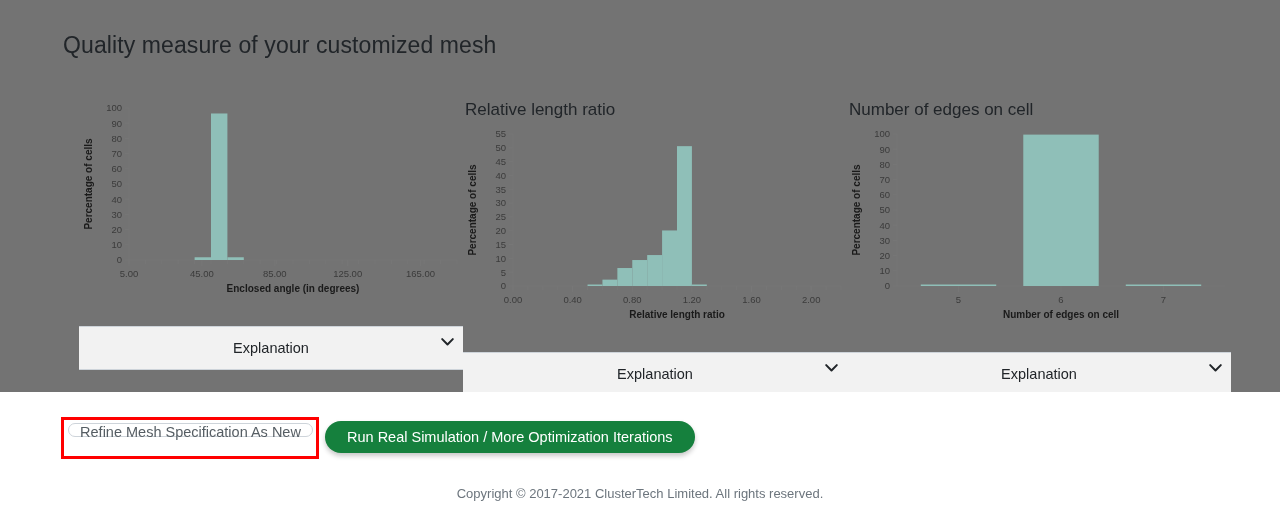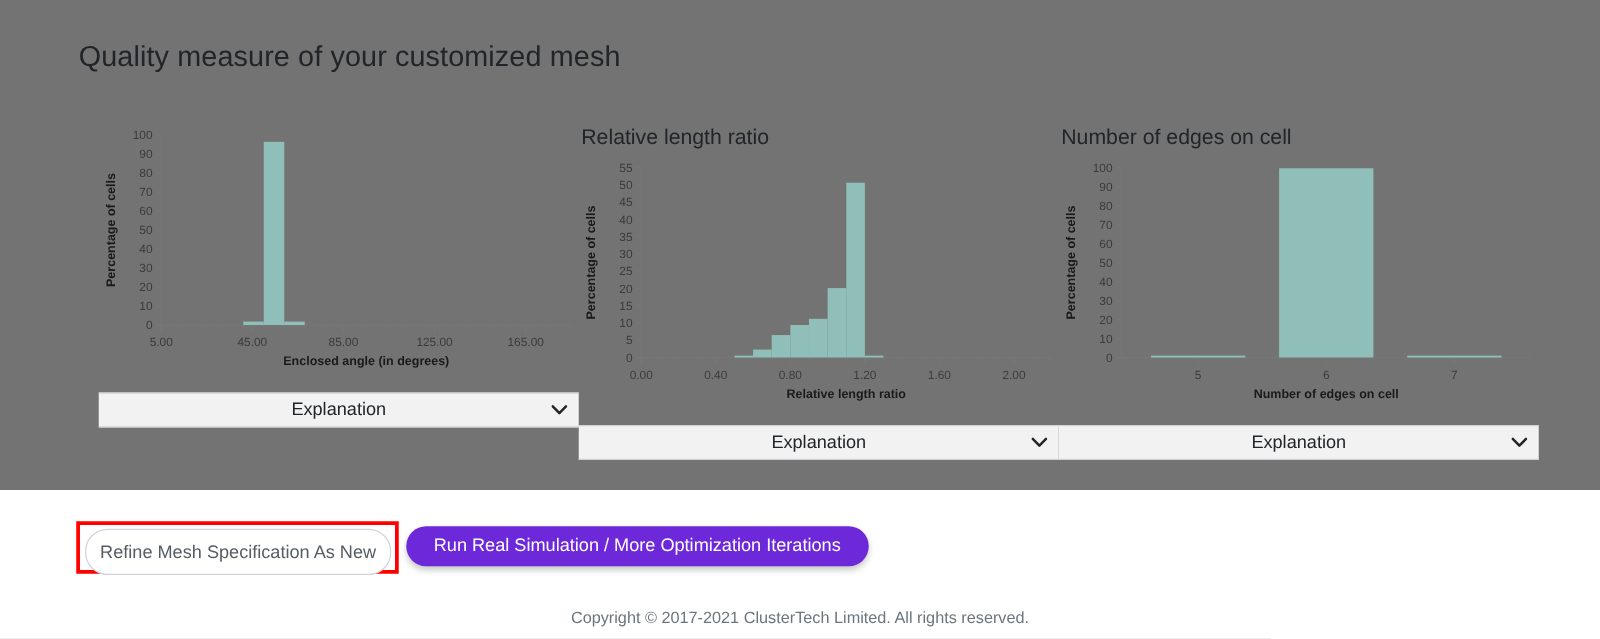--- a/index.html
+++ b/index.html
@@ -36,32 +36,33 @@
     margin:0 0 6px 2px; white-space:nowrap;
   }
 
   .plot-wrap { position:relative; width:384px; height:200px; }
   .plot-wrap svg { display:block; }
 
   
   .select-wrap { position:relative; margin-top:14px; width:100%; }
   .sel {
     -webkit-appearance:none; appearance:none;
-    width:100%; height:28px;
+    width:100%; height:44px;
     background:#f2f2f2;
     border:none;
     border-top:1px solid #ced4da;
     border-bottom:1px solid #ced4da;
     border-radius:0;
     font-family:"Liberation Sans", sans-serif;
     font-size:14.5px; color:#212529;
     text-align:center; text-align-last:center;
     padding:0 24px;
     cursor:pointer;
     outline:none;
+    margin-top:12px;
   }
   .sel-caret {
     position:absolute; right:9px; top:50%; transform:translateY(-50%);
     pointer-events:none; line-height:0;
   }
 
   
   #bottom {
     position:absolute; left:0; top:392px; width:1280px; height:119px;
     background:#ffffff;
@@ -70,37 +71,37 @@
   #redbox {
     position:absolute; left:61px; top:417px;
     width:258px; height:42px;
     border:3px solid #ff0000;
     background:transparent;
     pointer-events:none;
   }
 
   #btn-refine {
     position:absolute; left:68px; top:423px;
-    width:245px; height:37px;
+    width:245px; height:14px;
     border:1px solid #ced4da;
     border-radius:18px;
     background:#ffffff;
     color:#555d63;
     font-family:"Liberation Sans", sans-serif;
     font-size:14.5px;
     cursor:pointer;
     white-space:nowrap;
     padding:0;
   }
 
   #btn-run {
     position:absolute; left:325px; top:421px;
     height:32px; padding:0 22px;
     border:none; border-radius:18px;
-    background:#6d28d9;
+    background:#15803d;
     color:#ffffff;
     font-family:"Liberation Sans", sans-serif;
     font-size:14.5px;
     cursor:pointer;
     white-space:nowrap;
     box-shadow:0 3px 5px rgba(0,0,0,0.22);
   }
 
   #footer {
     position:absolute; left:0; top:486px; width:1280px;

